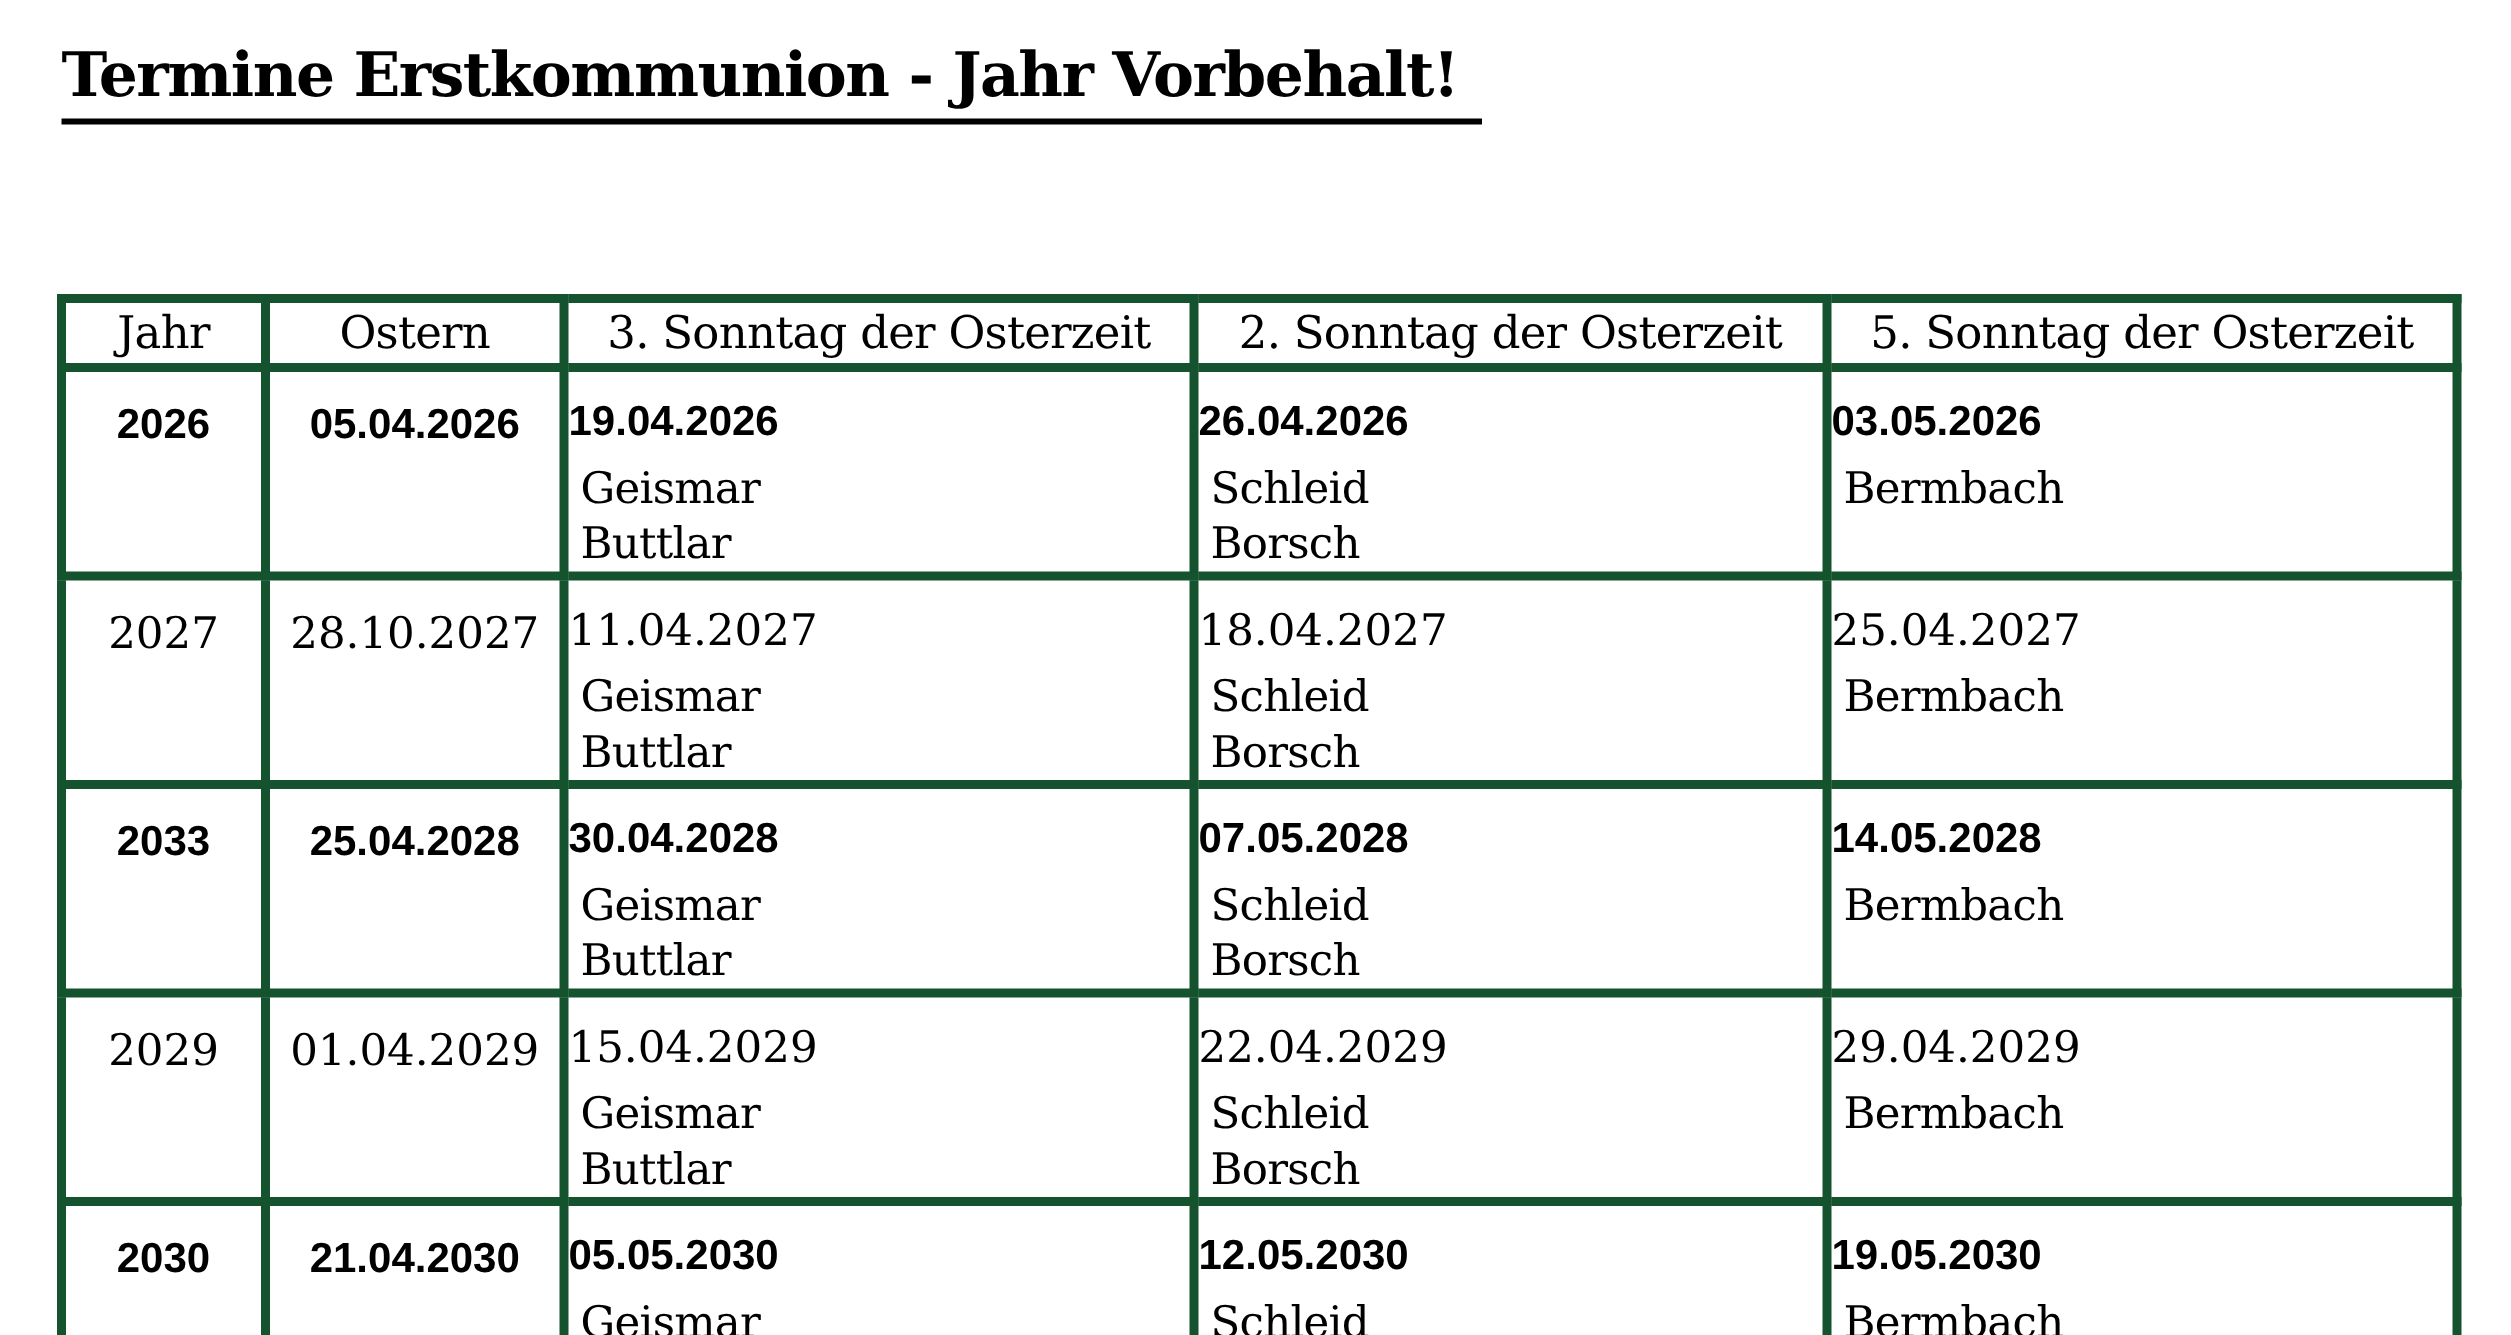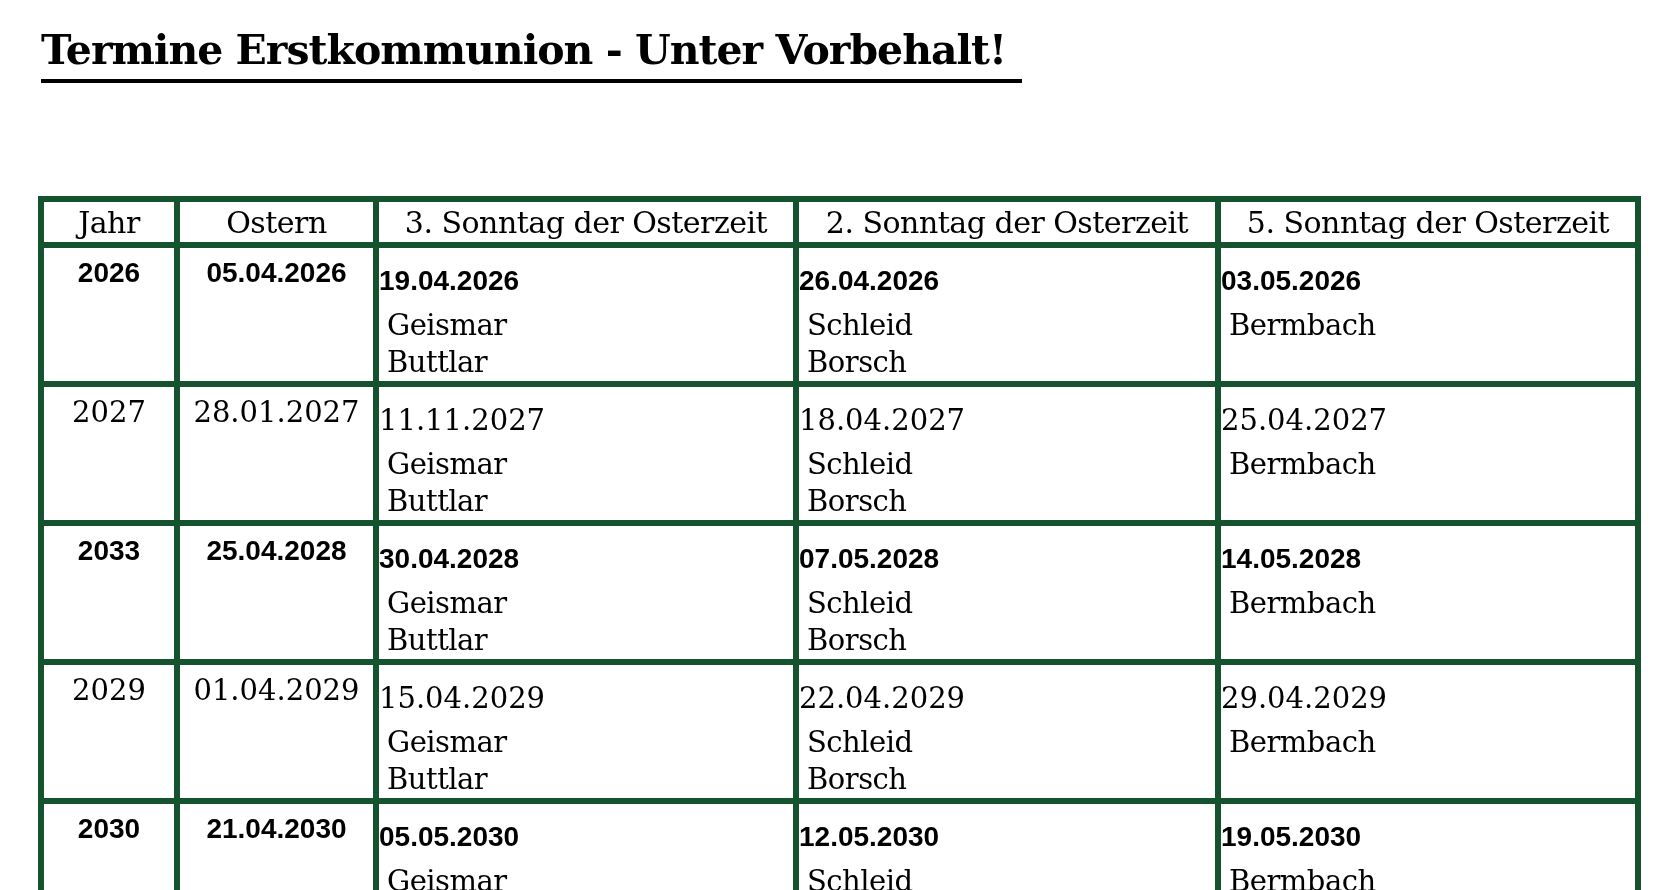--- a/index.html
+++ b/index.html
@@ -53,21 +53,21 @@
     letter-spacing: -0.5px;
     white-space: nowrap;
   }
   .dates-table tbody tr { height: 118px; }
   .dates-table tbody td {
     vertical-align: top;
     font-size: 29px;
   }
   .cell-line {
     line-height: 36px;
-    margin-top: 7px;
+    margin-top: 17px;
   }
   .year-cell .cell-line, .easter-cell .cell-line { text-align: center; }
   .sunday-date {
     text-align: left;
     line-height: 36px;
     margin-top: 15px;
     margin-bottom: 8px;
   }
   .place-line {
     text-align: left;
@@ -79,21 +79,21 @@
   tr.em .cell-line, tr.em .sunday-date {
     font-family: "Liberation Sans", "DejaVu Sans", sans-serif;
     font-weight: 700;
     font-size: 28px;
     letter-spacing: 0;
   }
 </style>
 </head>
 <body>
 
-<h1 class="page-title"><span class="underline-wrap">Termine Erstkommunion - Unter Vorbehalt!</span></h1>
+<h1 class="page-title"><span class="underline-wrap">Termine Erstkommunion - Jahr Vorbehalt!</span></h1>
 
 <table class="dates-table">
   <colgroup>
     <col style="width:136px">
     <col style="width:199px">
     <col style="width:420px">
     <col style="width:422px">
     <col style="width:420px">
   </colgroup>
   <thead>
@@ -128,24 +128,24 @@
         <div class="sunday-date">03.05.2026</div>
         <div class="place-line">Bermbach</div>
       </td>
     </tr>
 
     <tr>
       <td class="year-cell">
           <div class="cell-line">2027</div>
         </td>
       <td class="easter-cell">
-          <div class="cell-line">28.01.2027</div>
-        </td>
-      <td>
-        <div class="sunday-date">11.11.2027</div>
+          <div class="cell-line">28.10.2027</div>
+        </td>
+      <td>
+        <div class="sunday-date">11.04.2027</div>
         <div class="place-line">Geismar</div>
         <div class="place-line">Buttlar</div>
       </td>
       <td>
         <div class="sunday-date">18.04.2027</div>
         <div class="place-line">Schleid</div>
         <div class="place-line">Borsch</div>
       </td>
       <td>
         <div class="sunday-date">25.04.2027</div>

